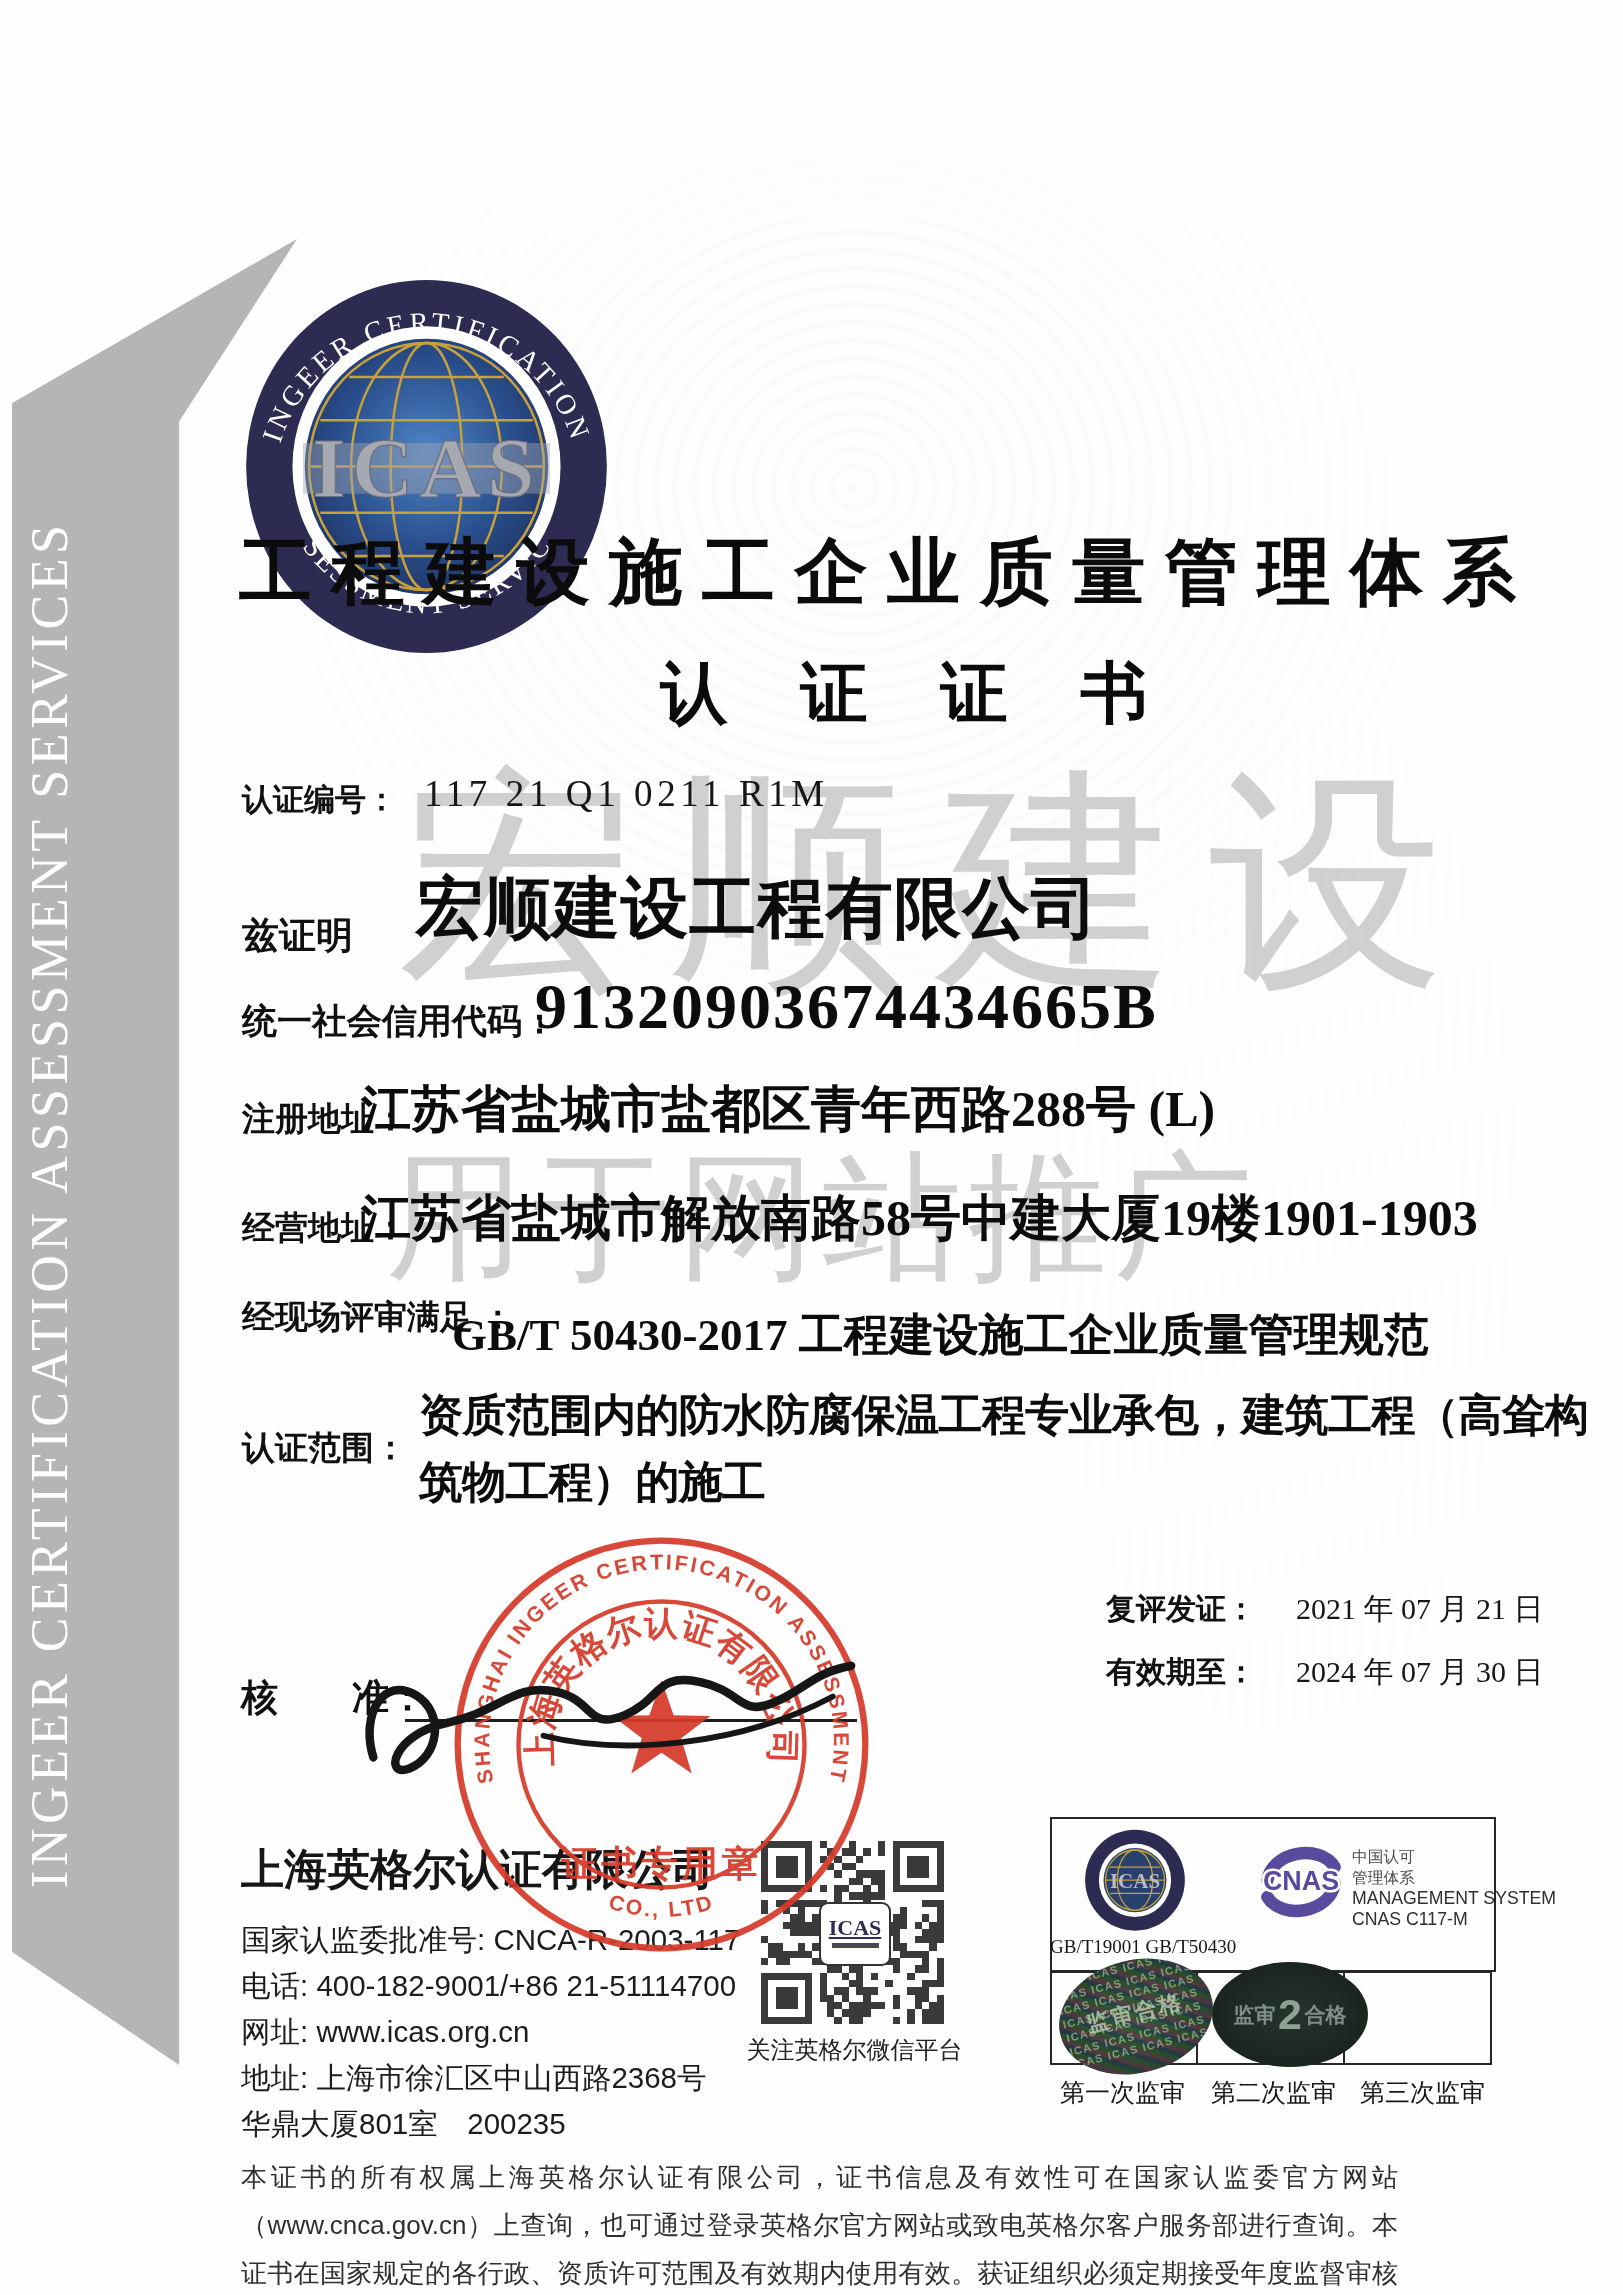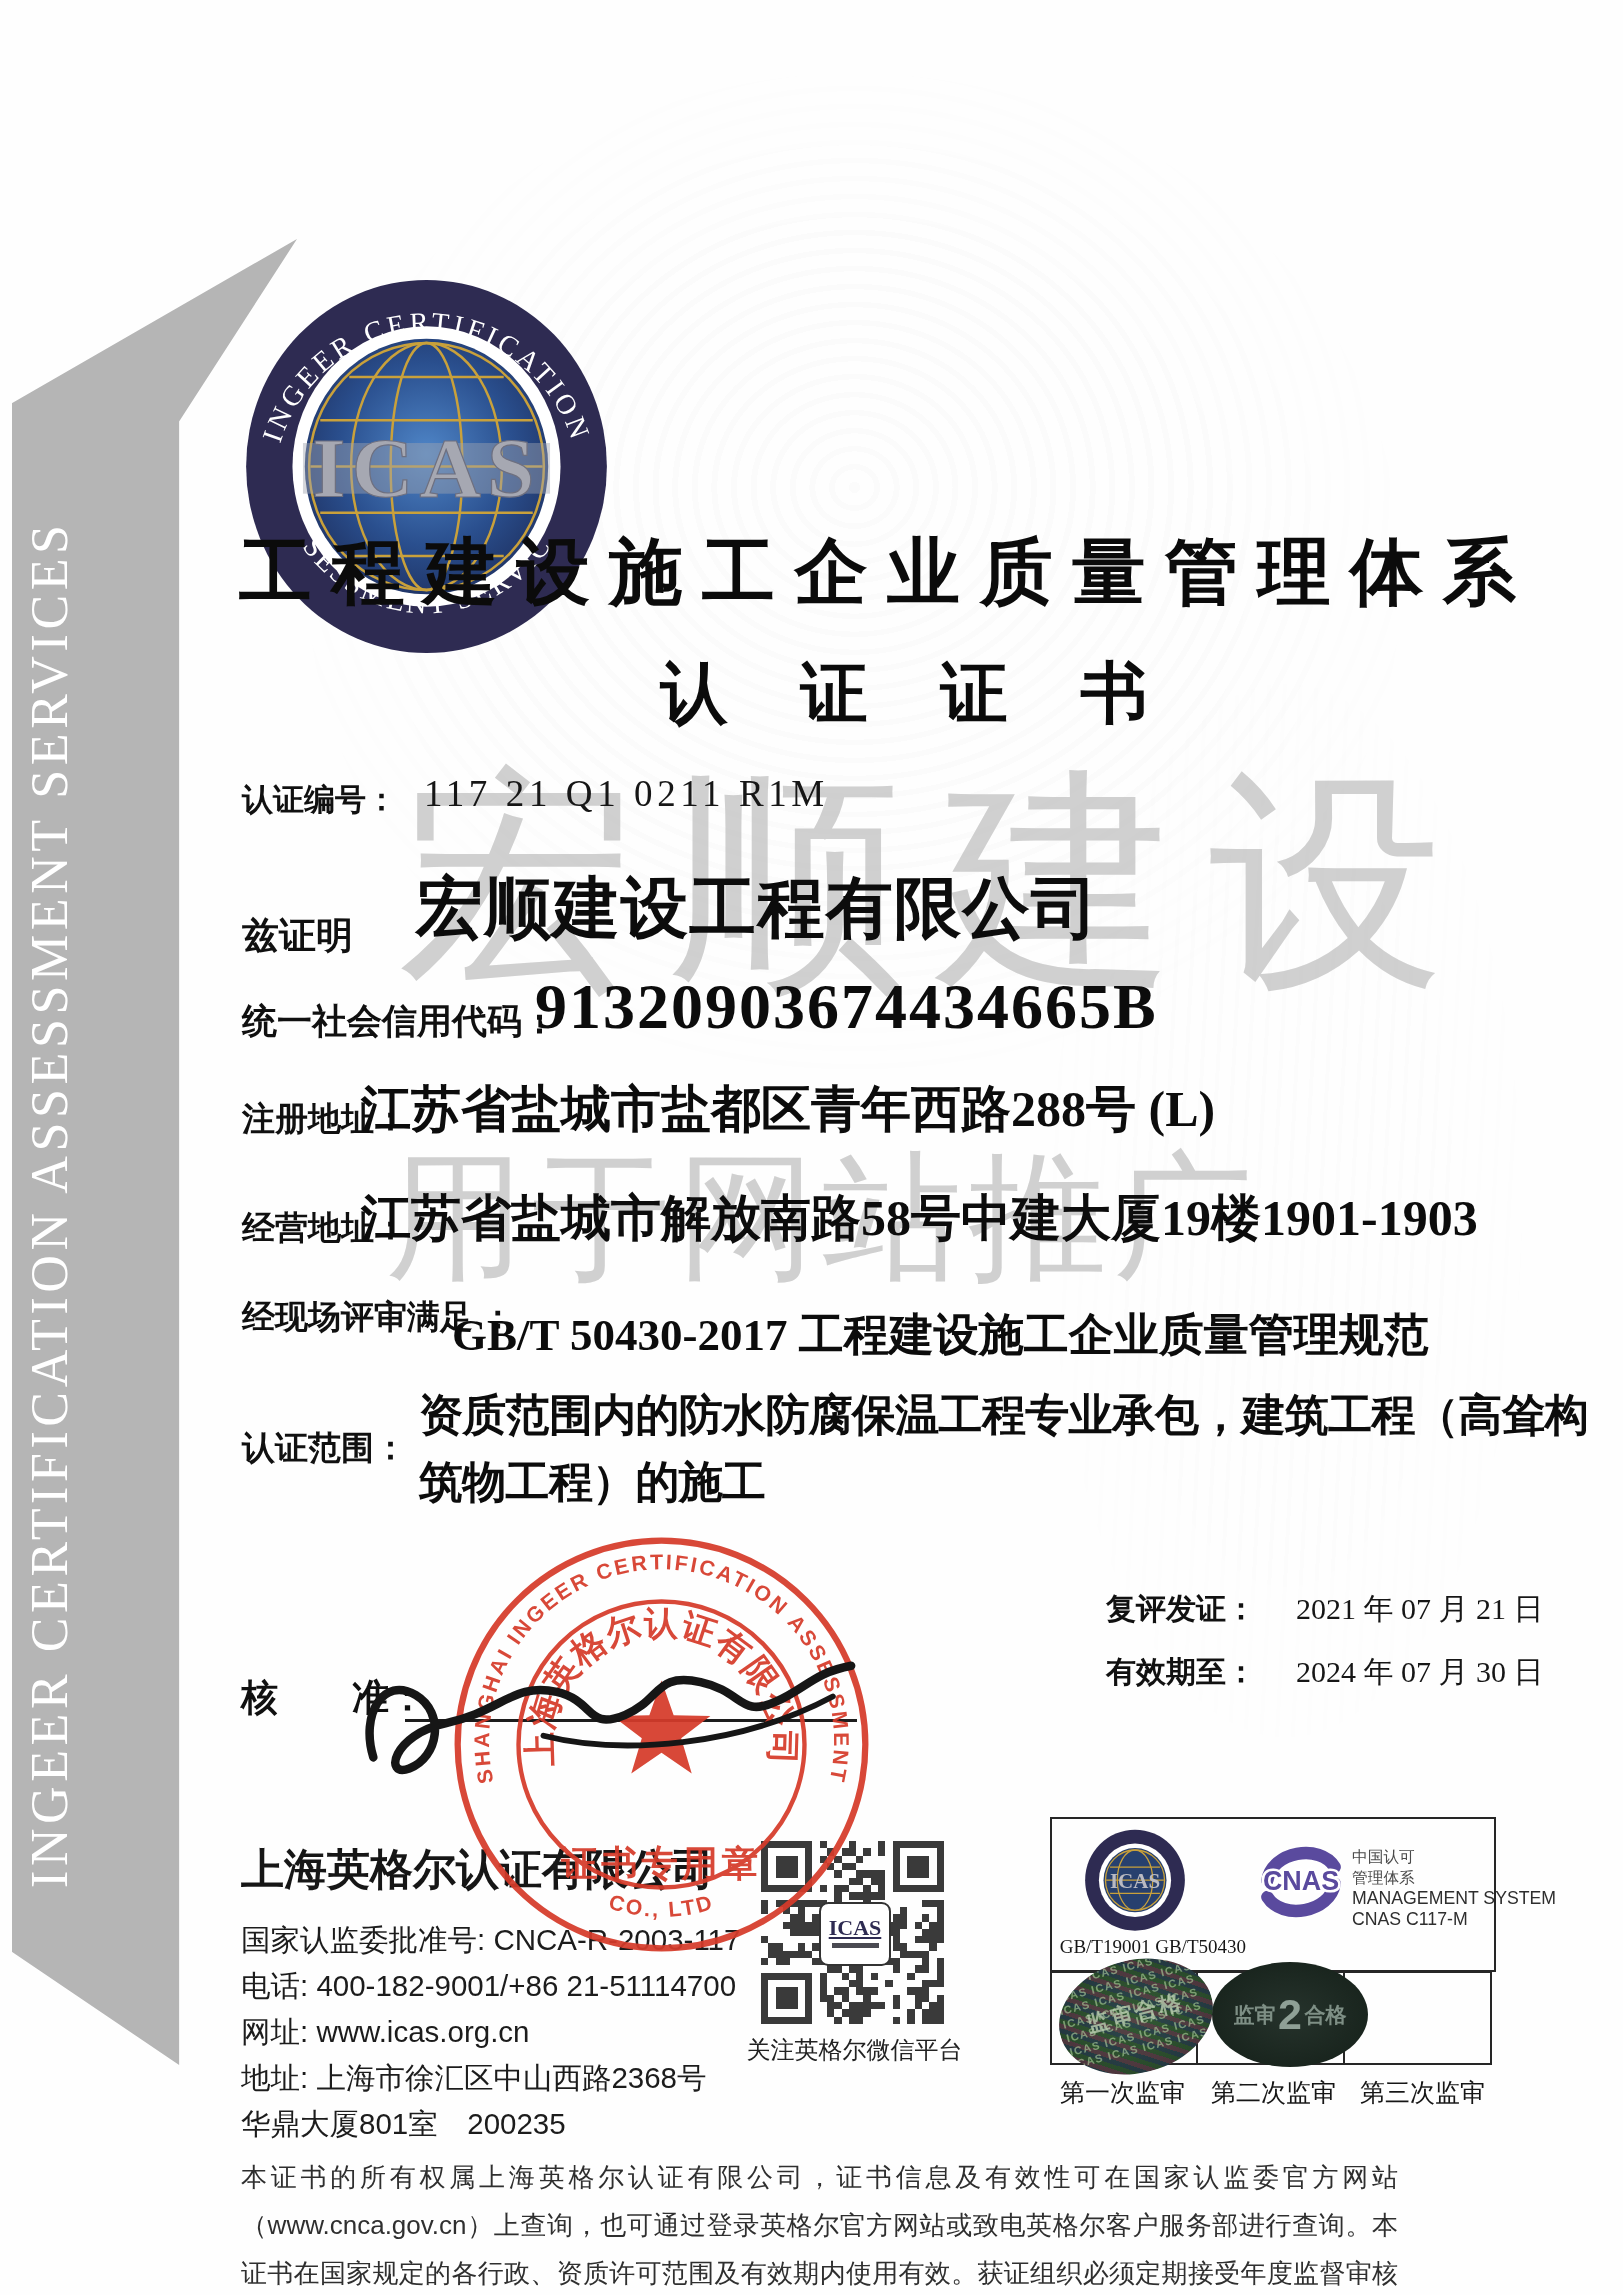--- a/index.html
+++ b/index.html
@@ -80,21 +80,21 @@
   #qr-wrap{left:761px;top:1841px;width:183px;height:183px;z-index:3;}
   #qr-center{left:819px;top:1902px;width:68px;height:60px;background:#fff;border:2px solid #333;
              border-radius:9.2px;z-index:4;text-align:center;}
   #qr-center .m{display:block;margin-top:10.5px;font-size:22px;font-weight:700;color:#2e2b52;
                 font-family:"Liberation Serif","DejaVu Serif",serif;text-decoration:underline;}
   #qr-center .bar{display:block;width:47px;height:5.2px;margin:2.6px auto 0;background:#4a4a52;}
   #qr-caption{left:730px;top:2034px;width:249px;text-align:center;font-size:24px;color:#222;}
 
   #accr-box{left:1050px;top:1817px;width:442px;height:151px;border:2.6px solid #262626;z-index:3;}
   #accr-icas{left:1081px;top:1829px;z-index:3;}
-  #accr-icas-caption{left:1050px;top:1936px;width:196px;text-align:right;font-size:19px;color:#161616;
+  #accr-icas-caption{left:1050px;top:1936px;width:196px;text-align:left;font-size:19px;color:#161616;
                      font-family:"Liberation Serif","DejaVu Serif",serif;}
   #cnas-svg{left:1257px;top:1838px;z-index:3;}
   #cnas-text{left:1352px;top:1846px;font-size:15.7px;line-height:21px;color:#4a4a4a;z-index:3;}
   #cnas-text .big{font-size:17.7px;color:#2e2e2e;}
 
   #surv-row{left:1050px;top:1971px;display:flex;z-index:3;}
   .surv-cell{width:145px;height:90px;border:2.6px solid #262626;background:#fefefe;}
   .surv-cell + .surv-cell{margin-left:-2.6px;}
   .surv-label{position:absolute;top:2076px;width:151px;text-align:center;font-size:25px;color:#161616;z-index:3;}
   #surv-label-0{left:1047px;} #surv-label-1{left:1198px;} #surv-label-2{left:1347px;}

